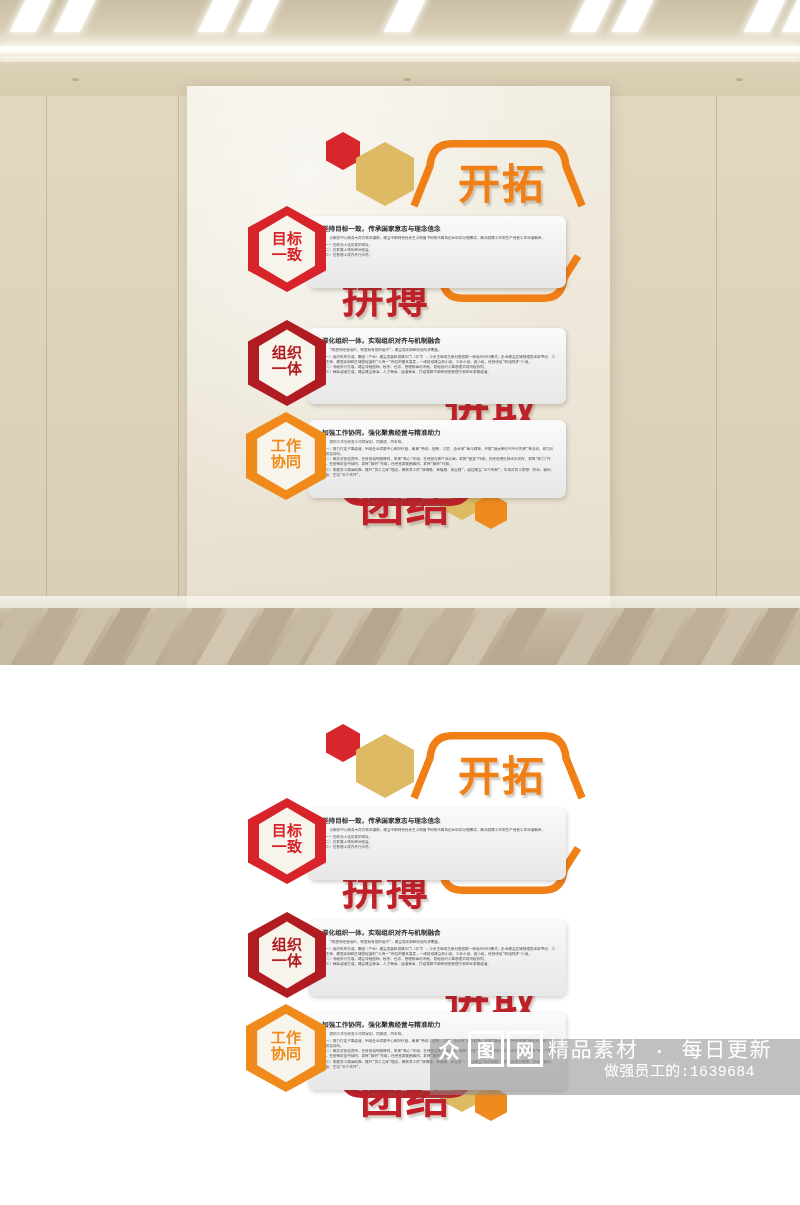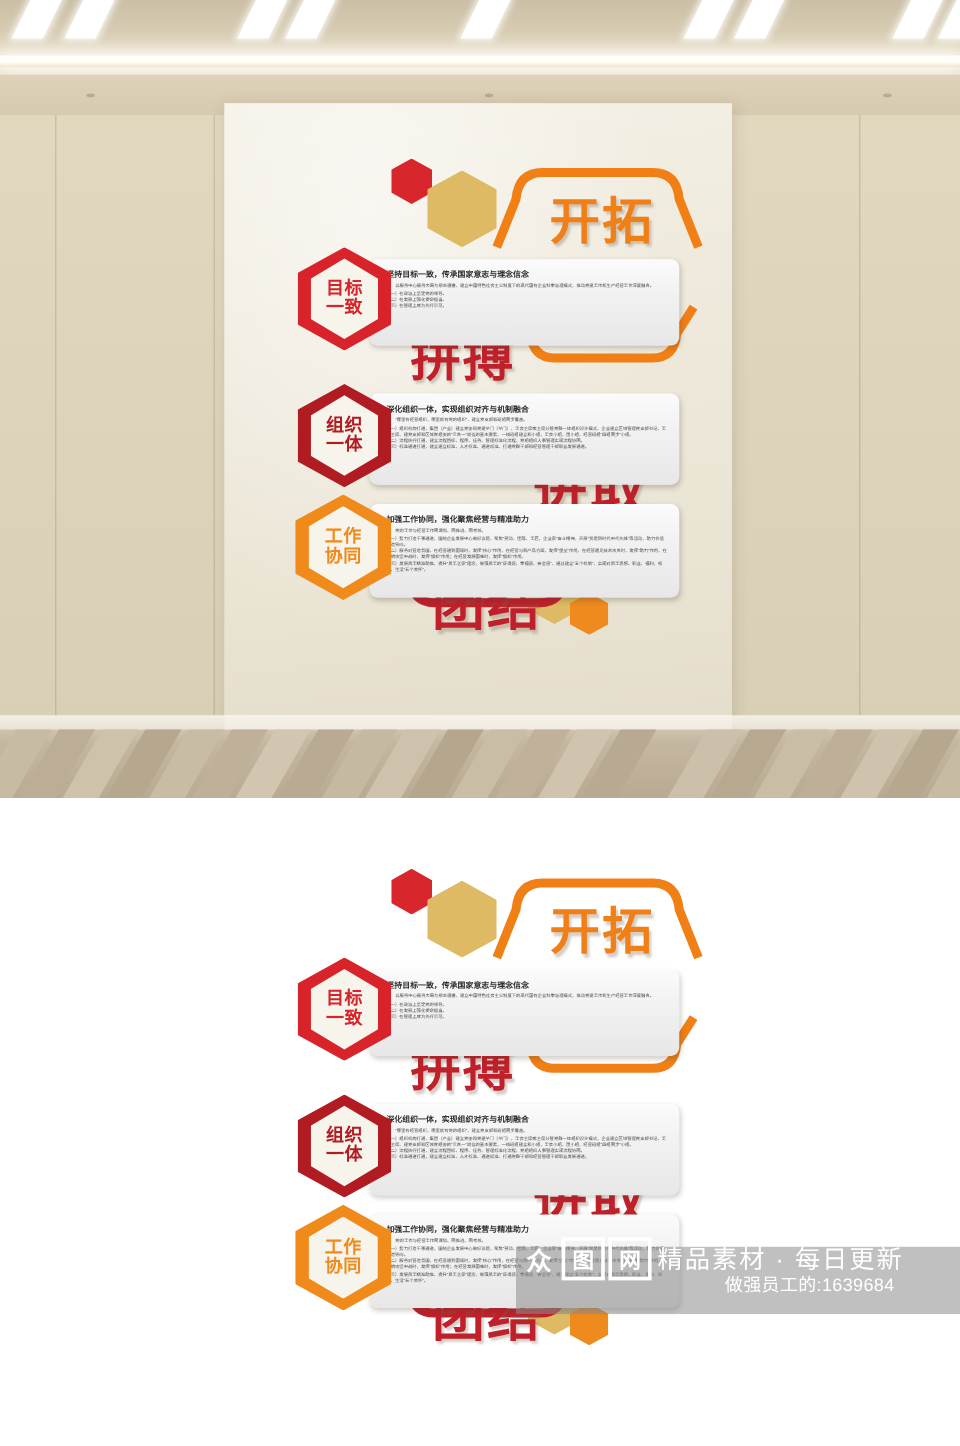--- a/index.html
+++ b/index.html
@@ -1,21 +1,21 @@
 <!DOCTYPE html>
 <html lang="zh-CN"><head>
 <meta charset="utf-8">
 <title>企业文化墙</title>
 <style>
   html,body{margin:0;padding:0;background:#fff;}
   body{
     font-family:"Liberation Sans","DejaVu Sans",sans-serif;
     width:800px;height:1205px;overflow:hidden;position:relative;
   }
-  .page{position:relative;width:800px;height:1205px;}
+  .page{position:relative;width:800px;height:1205px;font-family:Liberation Mono, monospace;}
 
   
   .scene{position:absolute;left:0;top:0;width:800px;height:665px;overflow:hidden;}
 
   .ceiling{
     position:absolute;left:0;top:0;width:800px;height:62px;
     background:linear-gradient(180deg,#cbbfa5 0%,#d8cdb4 45%,#e6ddc7 100%);
   }
   .ceil-slot{
     position:absolute;top:-2px;height:34px;width:26px;background:#ffffff;

